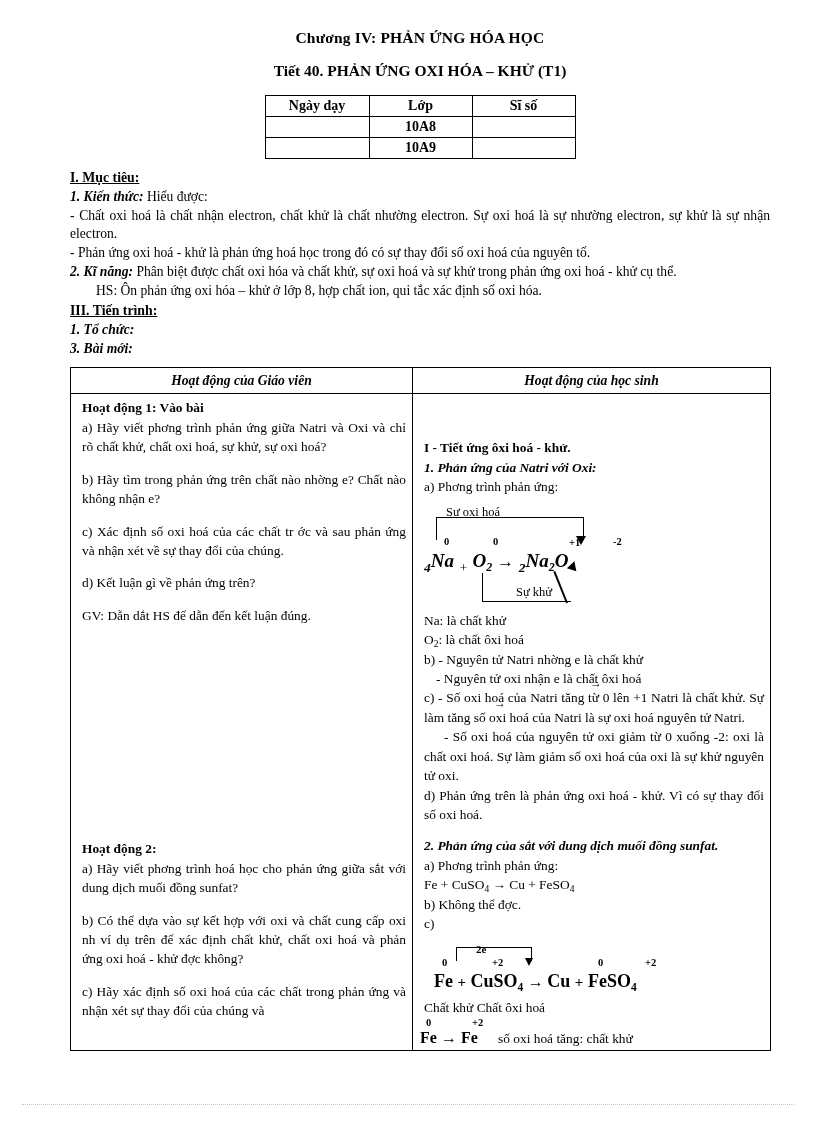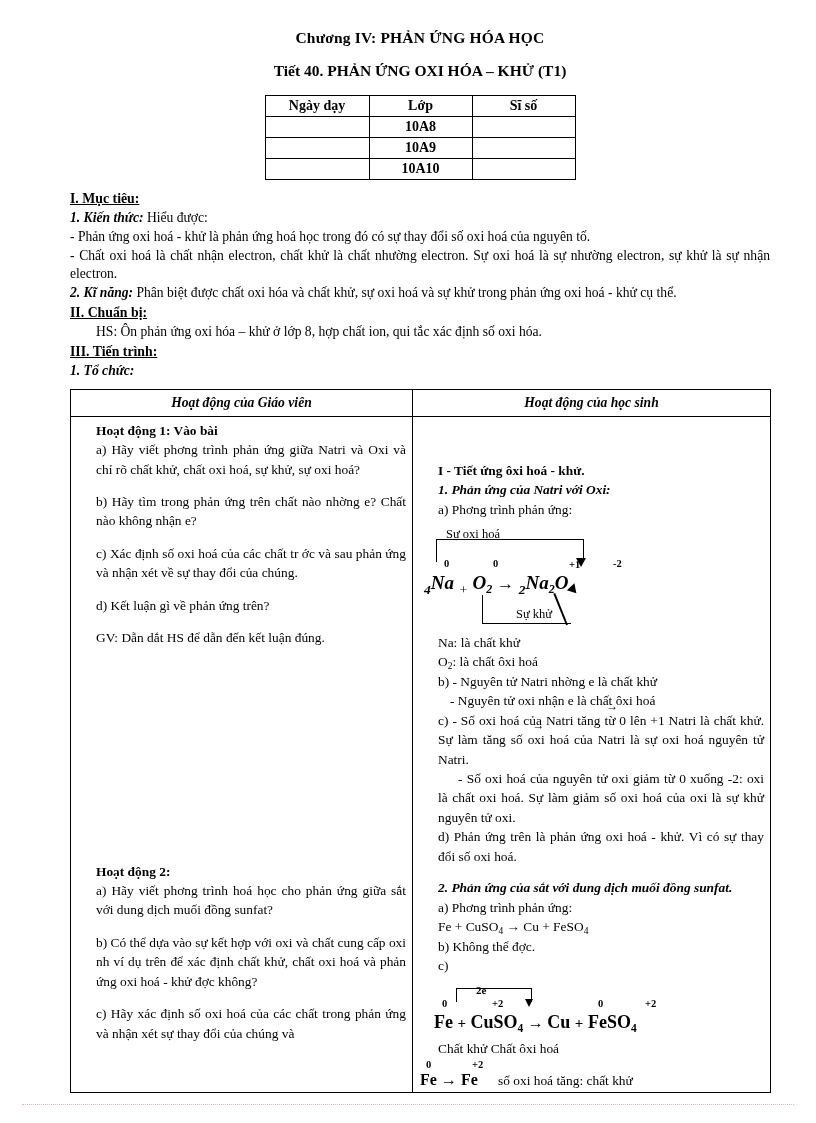--- a/index.html
+++ b/index.html
@@ -97,21 +97,21 @@
     font-size: 13.4px;
     line-height: 1.45;
   }
   table.activity th {
     text-align: center;
     font-weight: bold;
     font-style: italic;
     font-size: 13.6px;
     padding: 3px 0 3px 0;
   }
-  .cell p { margin: 0 0 0 18px; text-align: justify; }
+  .cell p { margin: 0 0 0 4px; text-align: justify; }
   .cell p.gap { margin-top: 13px; }
   .cell p.gap-s { margin-top: 7px; }
   .bold { font-weight: bold; }
   .bi { font-weight: bold; font-style: italic; }
   sub { font-size: 9.5px; vertical-align: baseline; position: relative; top: 3px; }
 
   
   .eq-na {
     position: relative;
     height: 104px;
@@ -290,47 +290,42 @@
         <tr>
           <td></td>
           <td>10A8</td>
           <td></td>
         </tr>
         <tr>
           <td></td>
           <td>10A9</td>
           <td></td>
         </tr>
-        <tr>
-          <td></td>
-          <td>10A10</td>
-          <td></td>
-        </tr>
       </tbody>
     </table>
   </div>
 
   <div class="body-block">
     <div class="h-sec">I. Mục tiêu:</div>
 
     <div class="p">
       <span class="h-sub">1. Kiến thức:</span><span> Hiểu được:</span>
     </div>
+    <div class="p">- Chất oxi hoá là chất nhận electron, chất khử là chất nhường electron. Sự oxi hoá là sự nhường electron, sự khử là sự nhận electron.</div>
     <div class="p">- Phản ứng oxi hoá - khử là phản ứng hoá học trong đó có sự thay đổi số oxi hoá của nguyên tố.</div>
-    <div class="p">- Chất oxi hoá là chất nhận electron, chất khử là chất nhường electron. Sự oxi hoá là sự nhường electron, sự khử là sự nhận electron.</div>
 
     <div class="p">
       <span class="h-sub">2. Kĩ năng:</span><span> Phân biệt được chất oxi hóa và chất khử, sự oxi hoá và sự khử trong phản ứng oxi hoá - khử cụ thể.</span>
     </div>
 
-    <div class="h-sec">II. Chuẩn bị:</div>
     <div class="p indent">HS: Ôn phản ứng oxi hóa – khử ở lớp 8, hợp chất ion, qui tắc xác định số oxi hóa.</div>
 
     <div class="h-sec">III. Tiến trình:</div>
     <div class="p h-sub">1. Tổ chức:</div>
+    <div class="p h-sub">3. Bài mới:</div>
   </div>
 
   <table class="activity">
     <colgroup>
         <col class="left">
         <col class="right">
       </colgroup>
     <thead>
       <tr>
         <th>Hoạt động của Giáo viên</th>

